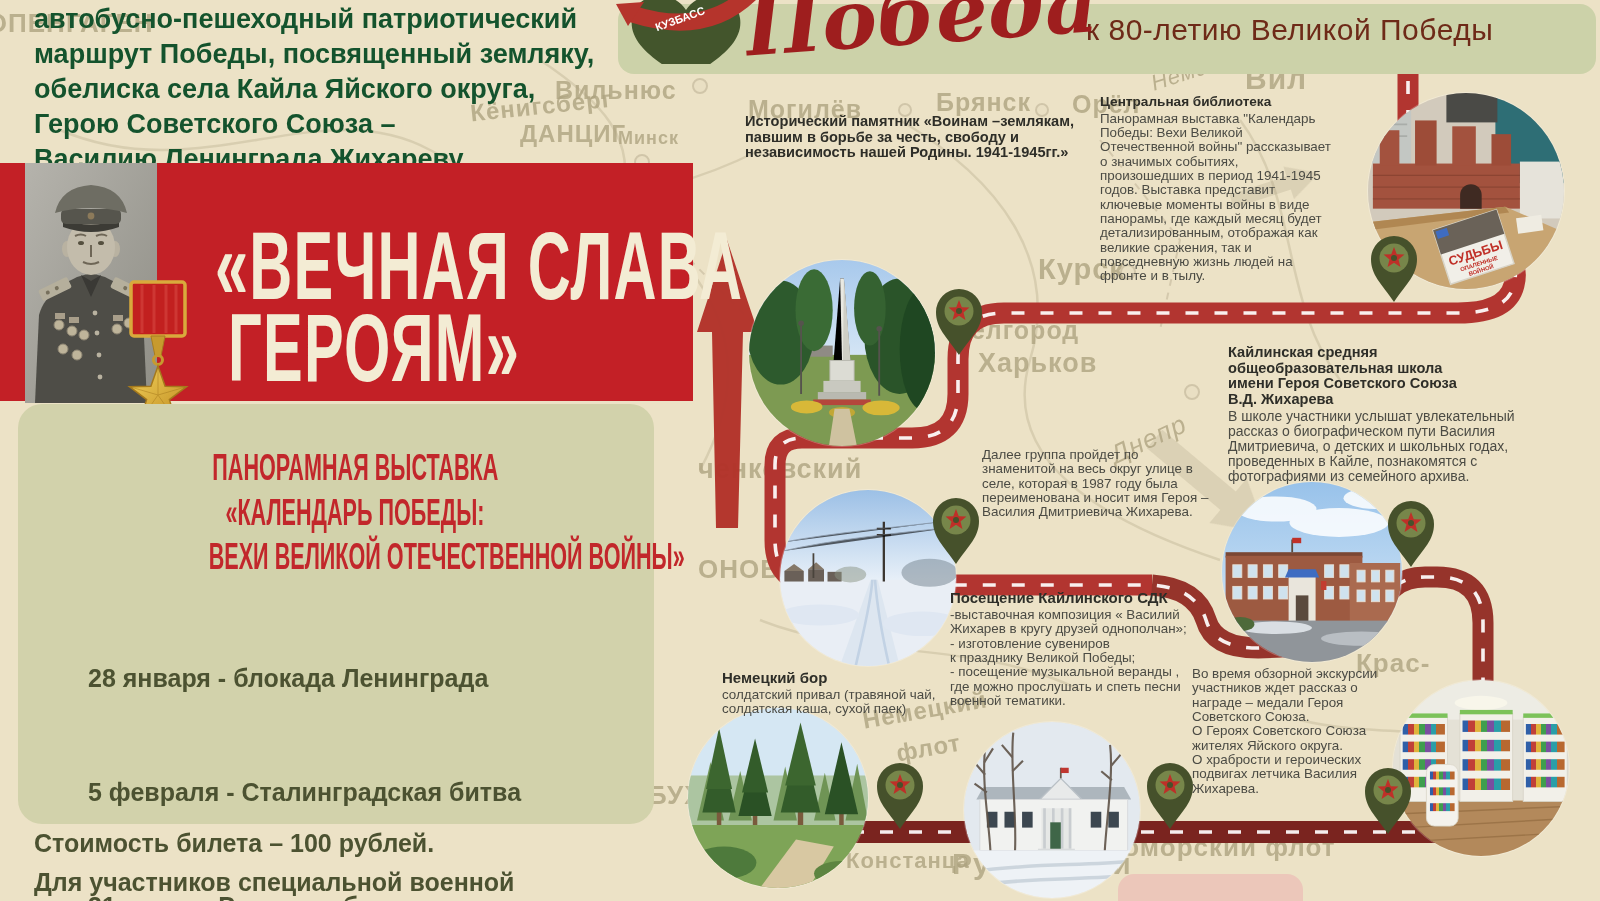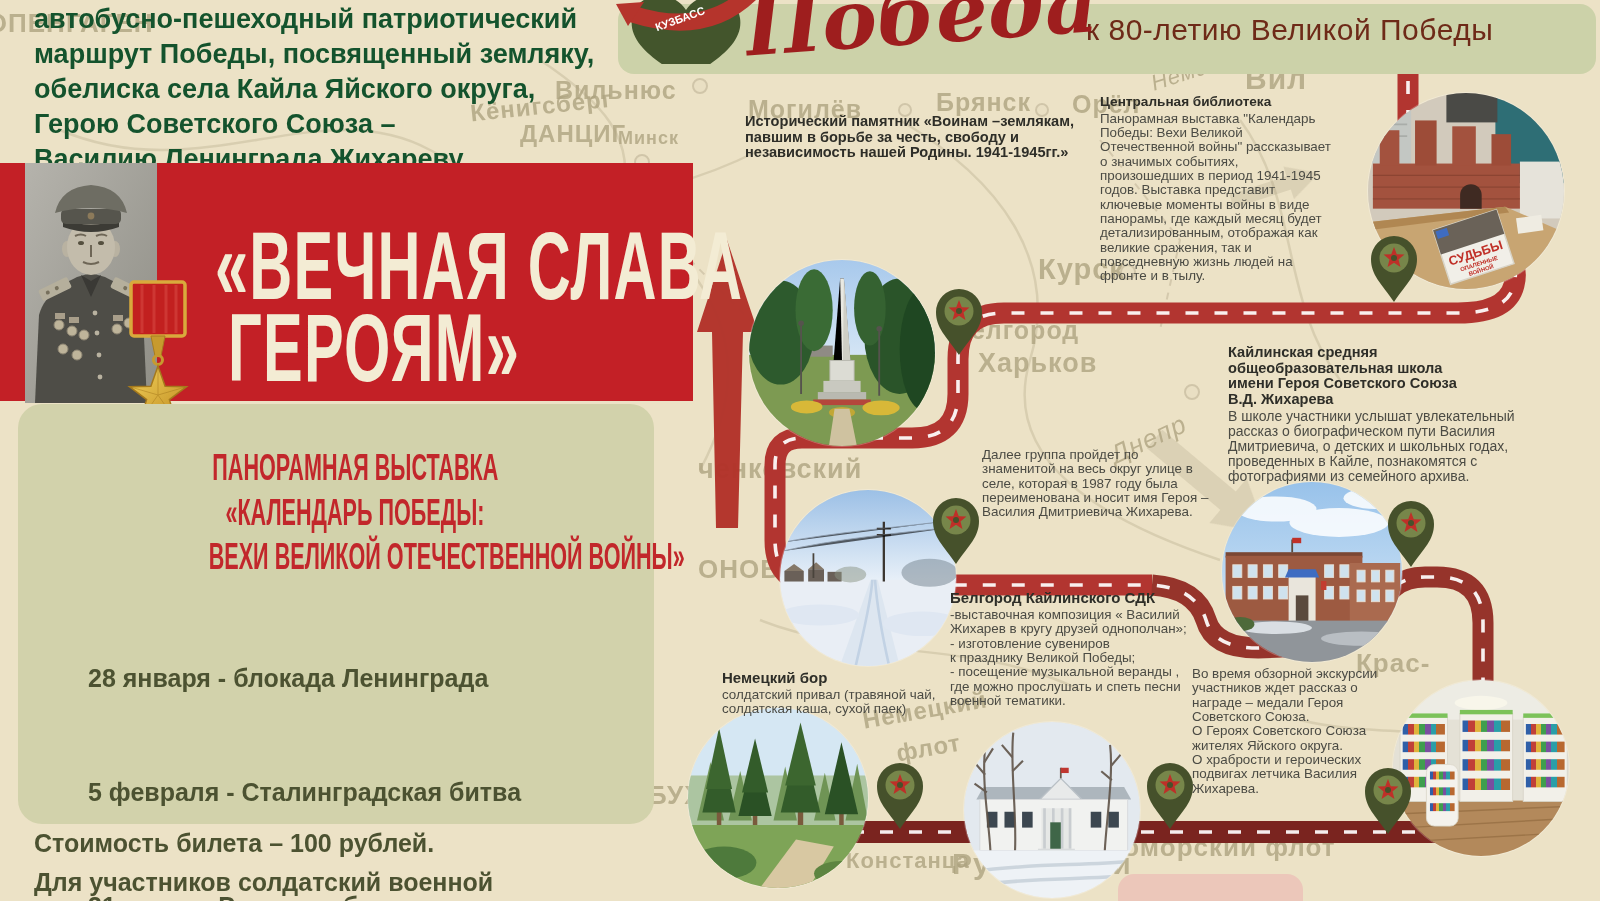--- a/index.html
+++ b/index.html
@@ -544,21 +544,21 @@
   <div id="dates">
     <div>28 января - блокада Ленинграда</div>
     <div>5 февраля - Сталинградская битва</div>
     <div>31 марта - Ржевская битва</div>
     
     
     
   </div>
 
   <div id="pricing1">Стоимость билета – 100 рублей.</div>
-  <div id="pricing2">Для участников солдатский военной</div>
+  <div id="pricing2">Для участников специальной военной</div>
 
   <div id="top-band"></div>
   <div id="anniversary">к 80-летию Великой Победы</div>
 
   <div id="logo-box">
     <svg style="position:absolute;left:0;top:-18px" width="188" height="100" viewBox="0 0 188 100">
       <path d="M94,28 C80,6 44,10 40,36 C36,62 66,80 94,98 C122,80 152,62 148,36 C144,10 108,6 94,28 Z" fill="#43552c"></path>
       <path d="M160,10 C130,40 90,48 40,32" stroke="#b5342c" stroke-width="17" fill="none"></path>
       <polygon points="24,22 52,20 36,44" fill="#b5342c"></polygon>
       <text x="62" y="40" font-size="11" font-weight="bold" fill="#ffffff" transform="rotate(-20 90 36)" font-family="Liberation Sans, sans-serif">КУЗБАСС</text>
@@ -598,21 +598,21 @@
 фотографиями из семейного архива.</p>
   </div>
   <div class="stop" style="left:982px;top:446px;width:260px">
     <p>Далее группа пройдет по
 знаменитой на весь округ улице в
 селе, которая в 1987 году была
 переименована и  носит имя Героя –
 Василия Дмитриевича Жихарева.</p>
   </div>
   <div class="stop" style="left:950px;top:590px;width:285px">
-    <h3 style="font-size:15px">Белгород Кайлинского СДК</h3>
+    <h3 style="font-size:15px">Посещение Кайлинского СДК</h3>
     <p>-выставочная композиция « Василий
 Жихарев в кругу друзей однополчан»;
 - изготовление  сувениров
 к празднику Великой Победы;
 - посещение музыкальной веранды ,
 где можно прослушать  и спеть песни
 военной тематики.</p>
   </div>
   <div class="stop" style="left:722px;top:670px;width:245px">
     <h3 style="font-size:15px">Немецкий бор</h3>

